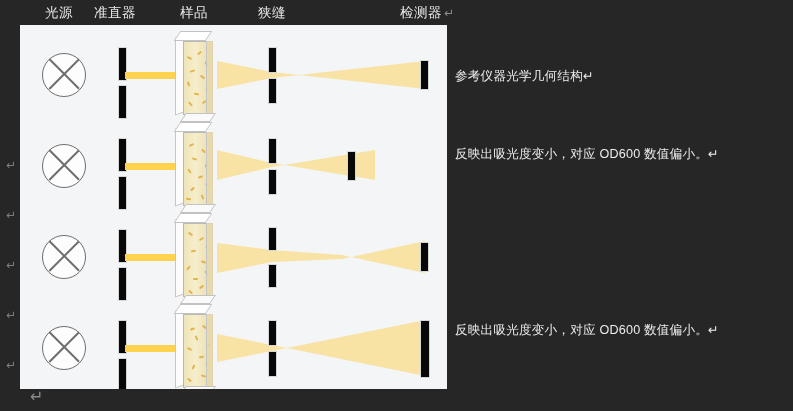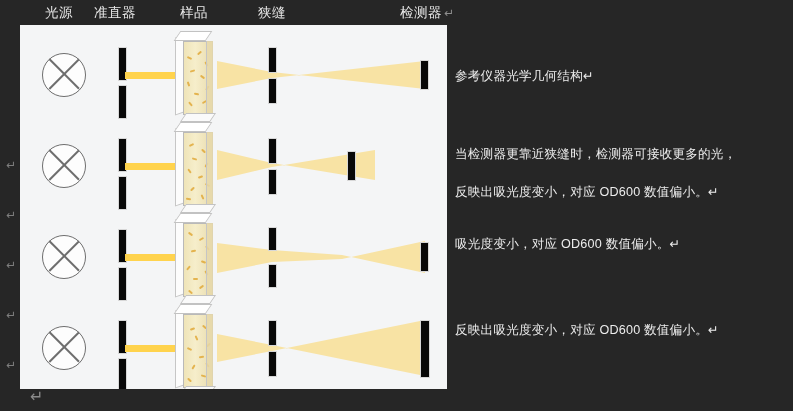--- a/index.html
+++ b/index.html
@@ -264,26 +264,24 @@
 
   </div>
 
   <div class="notes">
 
     <div class="note" style="top:62px">
       <p>参考仪器光学几何结构↵</p>
     </div>
 
     <div class="note" style="top:140px">
-      <p>当检测器更靠近狭缝时，检测器可接收更多的光，</p>
       <p>反映出吸光度变小，对应 OD600 数值偏小。↵</p>
     </div>
 
     <div class="note" style="top:230px">
-      <p>吸光度变小，对应 OD600 数值偏小。↵</p>
     </div>
 
     <div class="note" style="top:316px">
       <p>反映出吸光度变小，对应 OD600 数值偏小。↵</p>
     </div>
 
   </div>
 
 </div>
 

